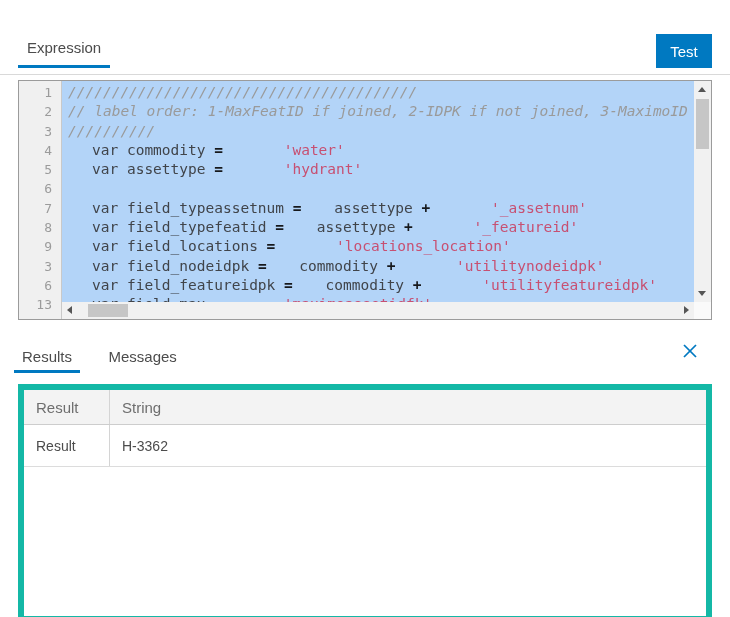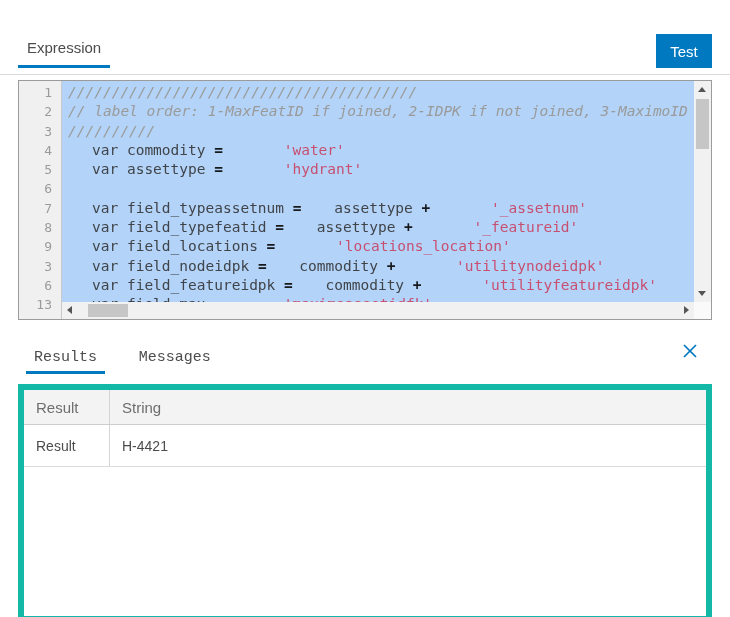--- a/index.html
+++ b/index.html
@@ -33,21 +33,21 @@
   .hscroll { position:absolute; left:43px; right:17px; bottom:0; height:17px; background:#f1f1f1; }
   .hscroll .sb-thumb { position:absolute; left:26px; width:40px; top:2px; bottom:2px; background:#c6c6c6; }
   .sb-corner { position:absolute; right:0; bottom:0; width:17px; height:17px; background:#fafafa; }
   .arr { position:absolute; width:0; height:0; }
   .arr-up   { top:6px;  left:4px; border-left:4px solid transparent; border-right:4px solid transparent; border-bottom:5px solid #555; }
   .arr-down { bottom:6px; left:4px; border-left:4px solid transparent; border-right:4px solid transparent; border-top:5px solid #555; }
   .arr-left { left:5px; top:4px; border-top:4px solid transparent; border-bottom:4px solid transparent; border-right:5px solid #555; }
   .arr-right{ right:5px; top:4px; border-top:4px solid transparent; border-bottom:4px solid transparent; border-left:5px solid #555; }
 
   
-  .results-bar { position:relative; margin-top:18px; height:37px; padding:10px 26px 0;font-family:Liberation Mono, monospace; }
+  .results-bar { position:relative; margin-top:18px; height:37px; padding:10px 14px 0; }
   .rtab { display:inline-block; position:relative; padding:0 8px 8px; margin-right:16px; font-size:15px; color:#4c4c4c; cursor:pointer; }
   .rtab.active::after { content:""; position:absolute; left:0; right:0; bottom:0; height:3px; background:#0079c1; }
   .close-btn { position:absolute; top:4px; right:30px; width:20px; height:20px; background:none; border:none; cursor:pointer; padding:0; }
 
   
   .rtable { margin:9px 18px 0; height:238px; border:6px solid #14b8a6; background:#fff; }
   .t-head { display:flex; height:35px; background:#f3f3f3; border-bottom:1px solid #cdcdcd; color:#6e6e6e; font-size:15px; }
   .t-row  { display:flex; height:42px; border-bottom:1px solid #dcdcdc; color:#4c4c4c; font-size:14px; }
   .c-label { width:86px; display:flex; align-items:center; padding-left:12px; border-right:1px solid #d4d4d4; }
   .c-value { flex:1; display:flex; align-items:center; padding-left:12px; }
@@ -109,16 +109,16 @@
 </div>
 
 <div class="rtable">
   <div class="t-head">
     <div class="c-label">Result</div>
     <div class="c-value">String</div>
   </div>
   <div>
       <div class="t-row">
         <div class="c-label">Result</div>
-        <div class="c-value">H-4421</div>
+        <div class="c-value">H-3362</div>
       </div>
     </div>
 </div>
 
 </body></html>

